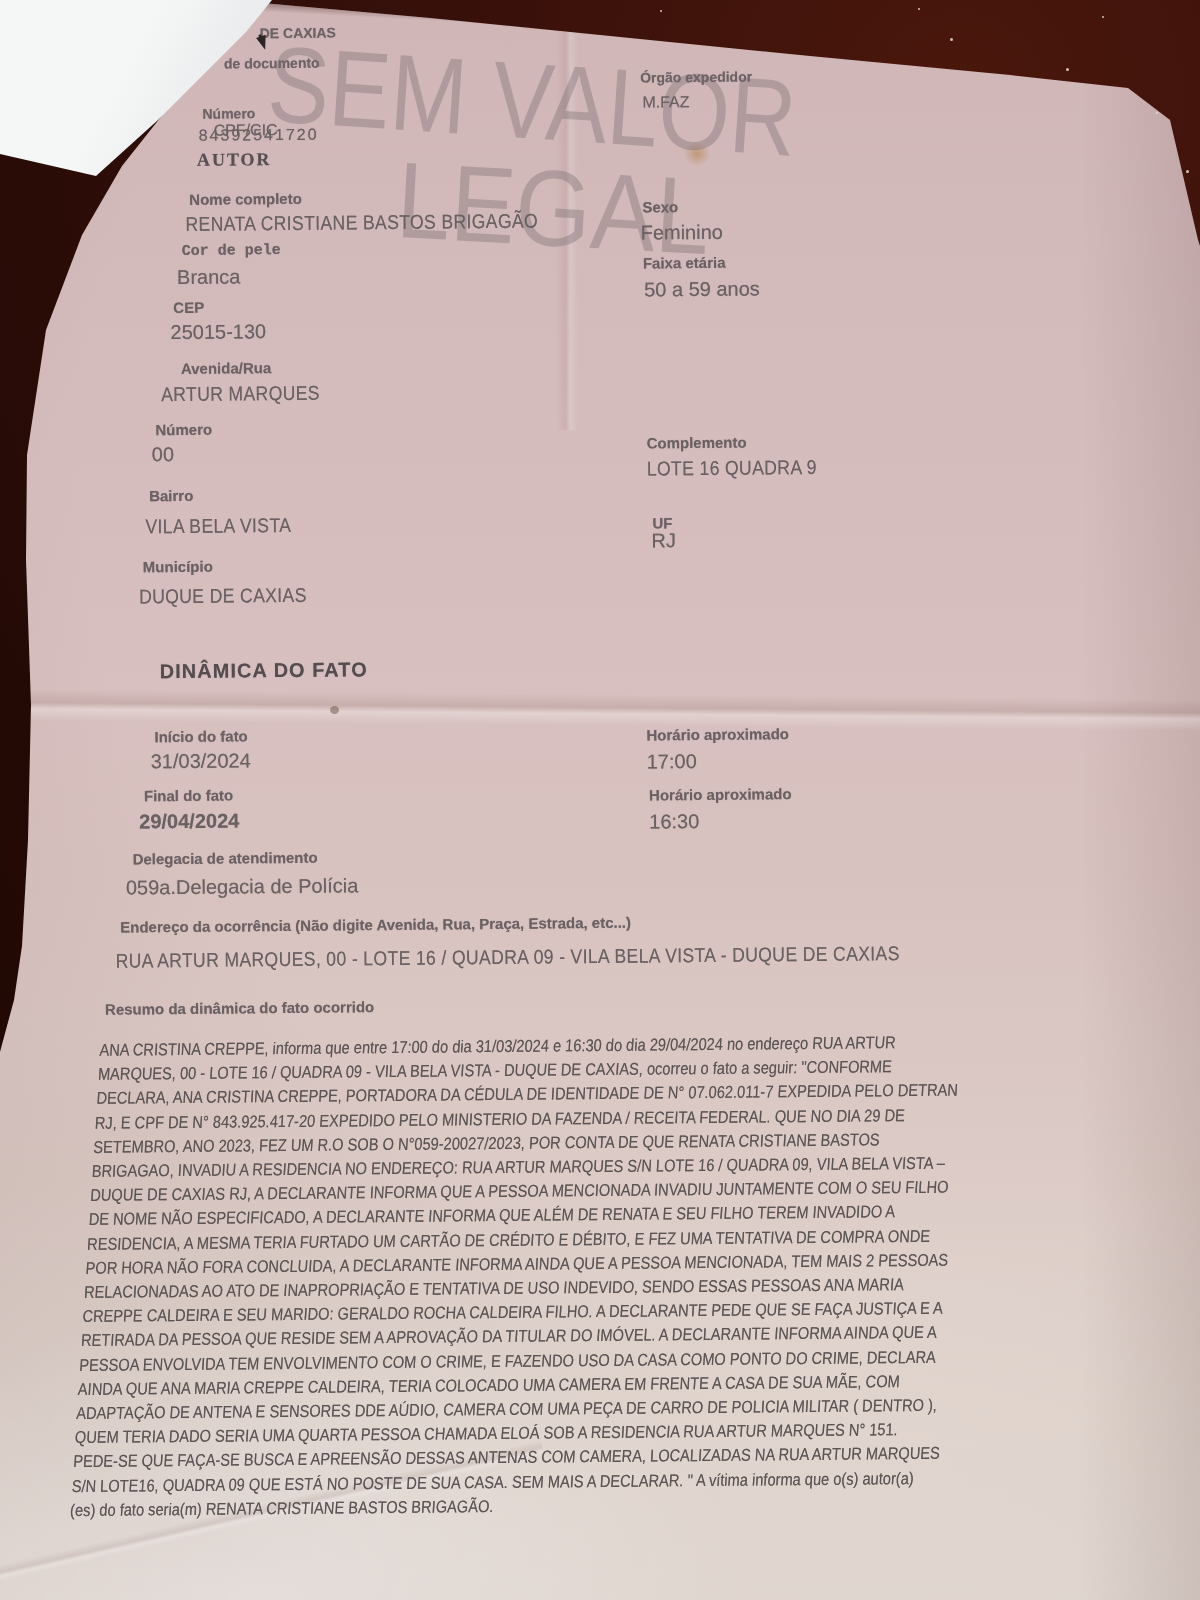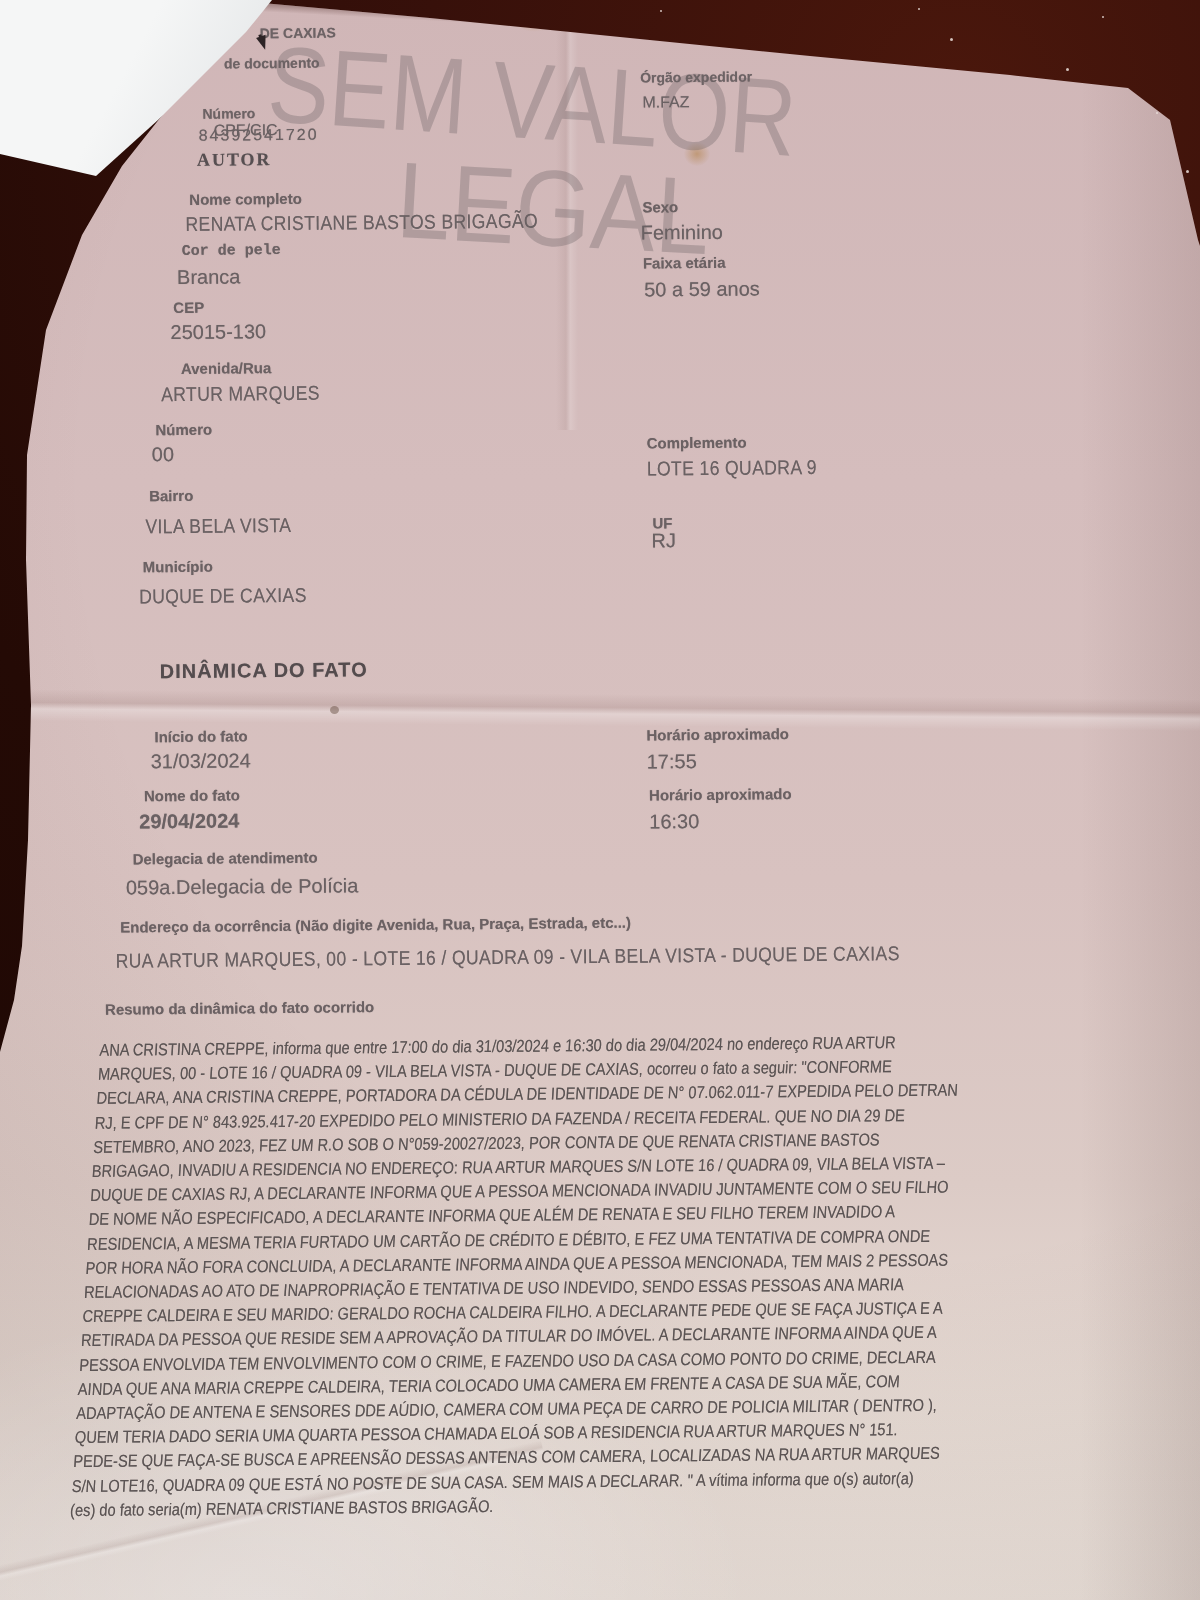--- a/index.html
+++ b/index.html
@@ -141,23 +141,23 @@
       <div class="t val" style="left:655px;top:530px;">RJ</div>
 
       <div class="t lbl" style="left:146px;top:554px;">Município</div>
       <div class="t val caps" style="left:142px;top:581px;">DUQUE DE CAXIAS</div>
 
       <div class="t heading2" style="left:162px;top:656px;">DINÂMICA DO FATO</div>
 
       <div class="t lbl" style="left:156px;top:724px;">Início do fato</div>
       <div class="t val" style="left:152px;top:746px;">31/03/2024</div>
       <div class="t lbl" style="left:648px;top:727px;">Horário aproximado</div>
-      <div class="t val" style="left:648px;top:751px;">17:55</div>
-
-      <div class="t lbl" style="left:145px;top:783px;">Nome do fato</div>
+      <div class="t val" style="left:648px;top:751px;">17:00</div>
+
+      <div class="t lbl" style="left:145px;top:783px;">Final do fato</div>
       <div class="t val" style="left:140px;top:806px;font-weight:bold;">29/04/2024</div>
       <div class="t lbl" style="left:650px;top:787px;">Horário aproximado</div>
       <div class="t val" style="left:650px;top:811px;">16:30</div>
 
       <div class="t lbl" style="left:133px;top:846px;">Delegacia de atendimento</div>
       <div class="t val" style="left:126px;top:872px;">059a.Delegacia de Polícia</div>
 
       <div class="t lbl" style="left:120px;top:914px;">Endereço da ocorrência (Não digite Avenida, Rua, Praça, Estrada, etc...)</div>
       <div class="t val caps" style="left:115px;top:945px;">RUA ARTUR MARQUES, 00 - LOTE 16 / QUADRA 09 - VILA BELA VISTA - DUQUE DE CAXIAS</div>
 

